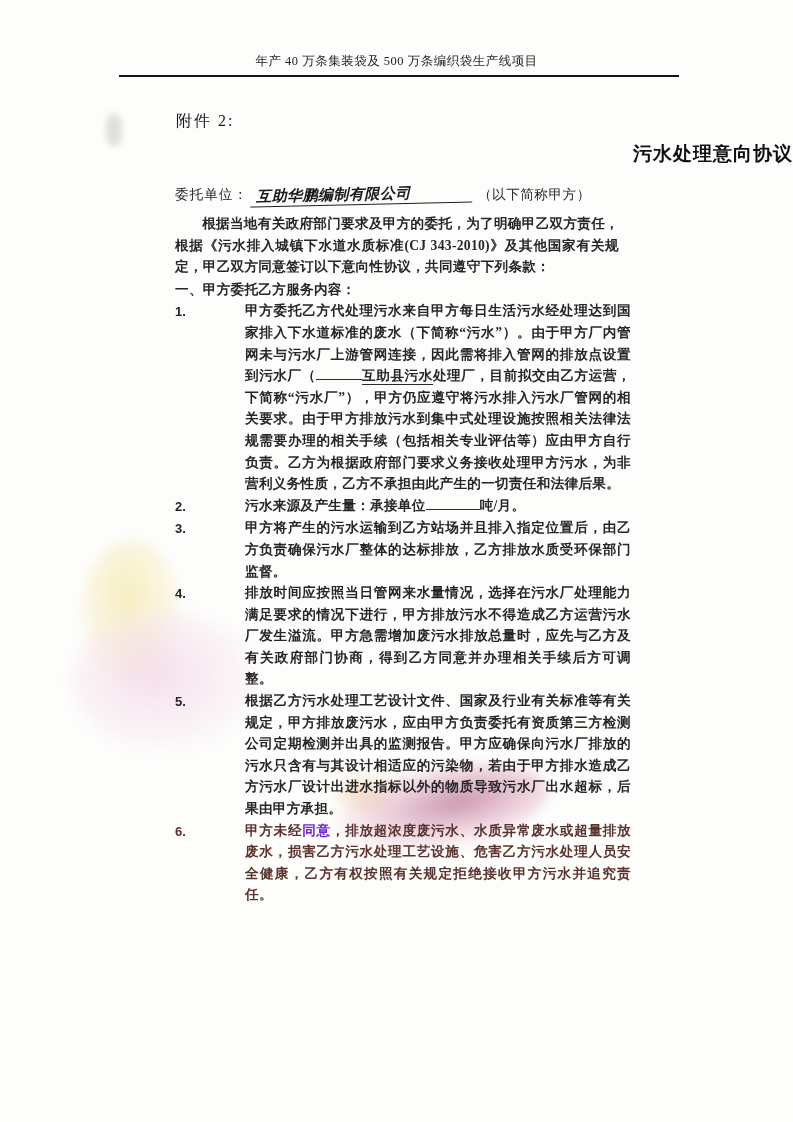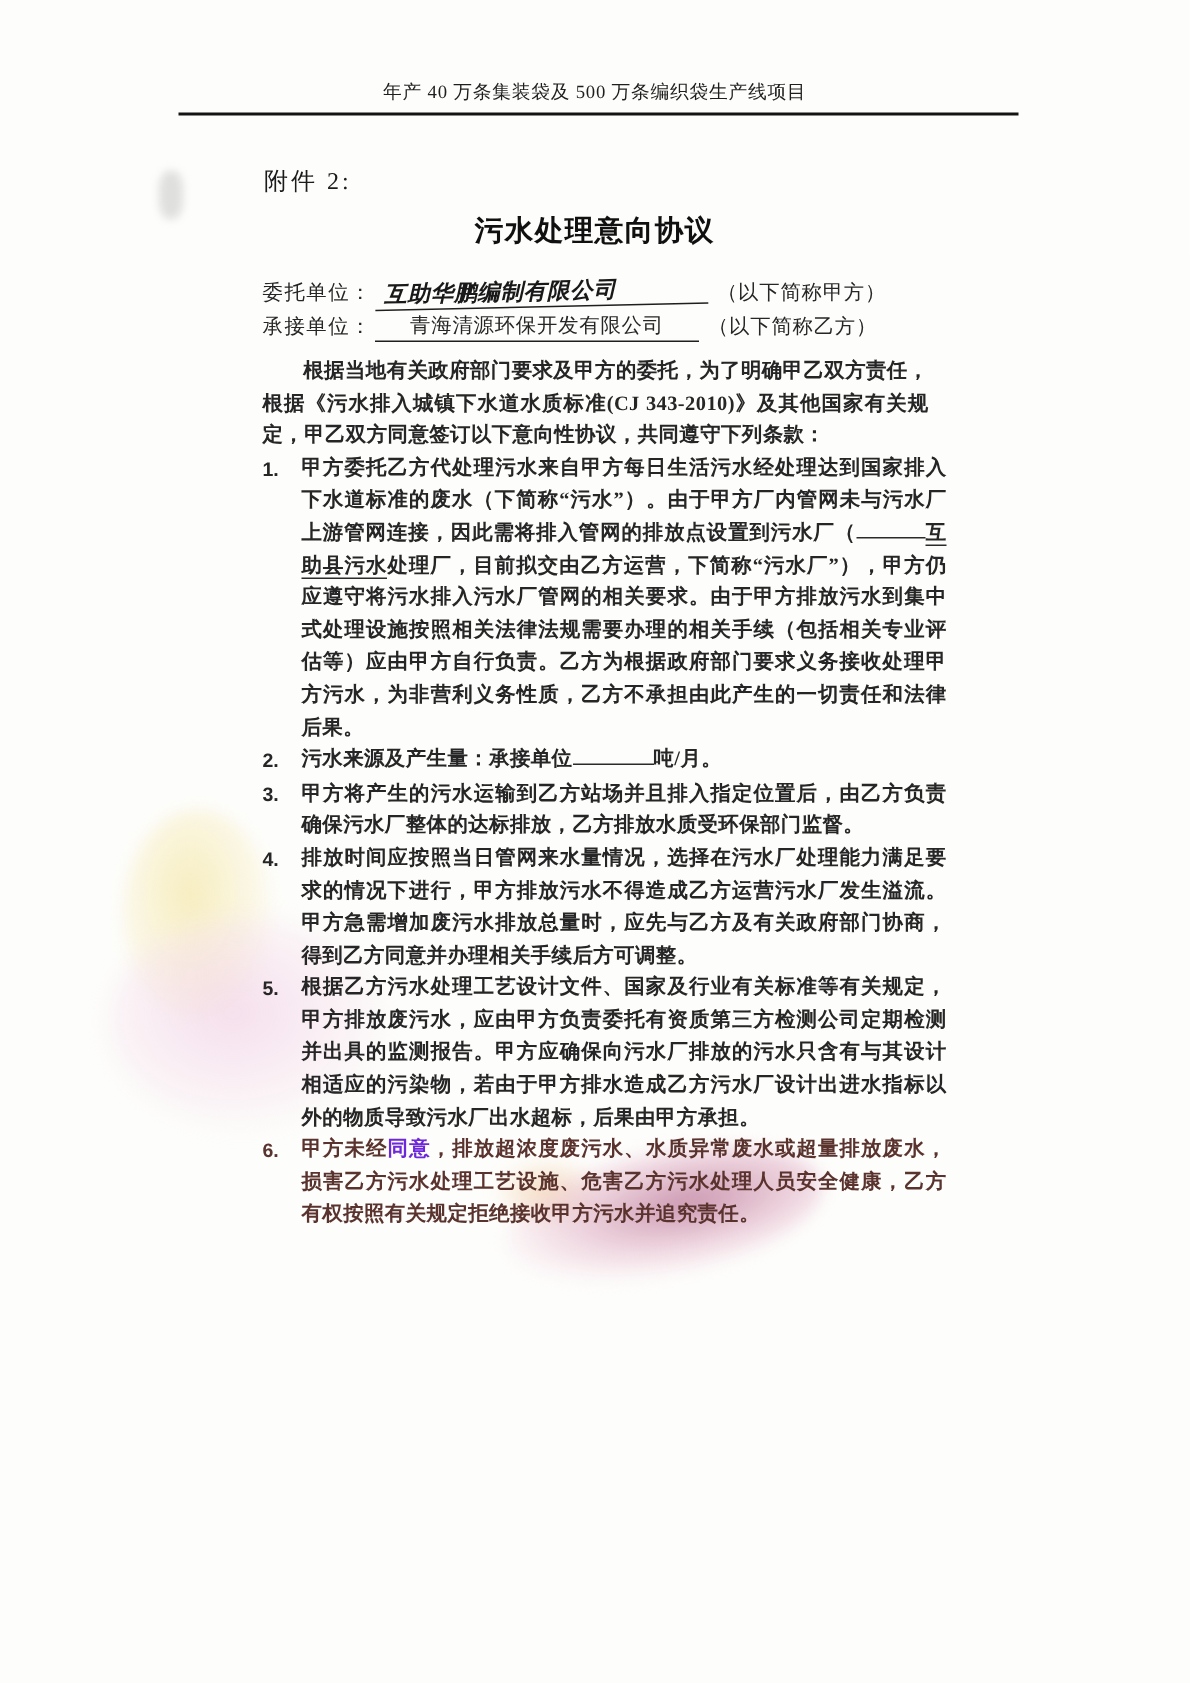--- a/index.html
+++ b/index.html
@@ -42,21 +42,21 @@
 
   
   .doc-header{
     position:absolute;top:53px;left:0;width:100%;
     text-align:center;font-size:12.5px;color:#1e1e1e;letter-spacing:.5px;
   }
   .header-rule{position:absolute;top:75px;left:119px;width:560px;height:2px;background:#141414;}
   .attachment{position:absolute;top:111px;left:176px;font-size:16px;color:#1b1b1b;letter-spacing:2px;text-align:right;}
   .title{
     position:absolute;top:141px;left:0;width:100%;margin:0;
-    text-align:center;font-size:19px;font-weight:bold;letter-spacing:1px;
+    text-align:right;font-size:19px;font-weight:bold;letter-spacing:1px;
     font-family:"Liberation Sans",sans-serif;color:#101010;
   }
 
   
   .content{
     position:absolute;top:183px;left:175px;width:456px;
     font-size:13.6px;color:#262626;
   }
   .party-row{height:23px;line-height:23px;white-space:nowrap;letter-spacing:.5px;}
   .party-label{letter-spacing:1px;}
@@ -74,21 +74,21 @@
   .preamble{
     margin:7px 12px 0 0;text-indent:2em;line-height:21.6px;
     text-align:justify;font-weight:600;letter-spacing:.3px;
   }
   .sec-heading{line-height:21.6px;font-weight:bold;letter-spacing:.3px;margin-top:1px;}
   .item{display:flex;line-height:21.6px;}
   .item .num{
     flex:0 0 26px;width:26px;font-weight:bold;font-size:13px;
     font-family:"Liberation Sans",sans-serif;padding-top:1px;
   }
-  .item .itext{flex:1;text-align:justify;font-weight:600;letter-spacing:.3px;}
+  .item .itext{flex:1;text-align:justify;font-weight:600;letter-spacing:.3px;margin-left:44px;}
   .blank{
     display:inline-block;height:13px;vertical-align:baseline;
     border-bottom:1.5px solid #2a2a2a;
   }
   .blank-1{width:46px;}
   .blank-2{width:54px;}
   .u{border-bottom:1.5px solid #2a2a2a;padding-bottom:1px;}
   .maroon{color:#5a332e;}
   .maroon .num{color:#5a332e;}
   .red-accent{color:#6d28d9;}
@@ -113,26 +113,24 @@
   <div class="header-rule"></div>
 
   <div class="attachment">附件 2:</div>
   <h1 class="title">污水处理意向协议</h1>
 
   <div class="content">
 
     <div class="party-row">
       <span class="party-label">委托单位：</span><span class="party-line handwritten">互助华鹏编制有限公司</span><span>（以下简称甲方）</span>
     </div>
-    <div class="party-row">
-      <span class="party-label">承接单位：</span><span class="party-line">青海清源环保开发有限公司</span><span>（以下简称乙方）</span>
-    </div>
 
     <p class="preamble">根据当地有关政府部门要求及甲方的委托，为了明确甲乙双方责任，根据《污水排入城镇下水道水质标准(CJ 343-2010)》及其他国家有关规定，甲乙双方同意签订以下意向性协议，共同遵守下列条款：</p>
 
+    <div class="sec-heading">一、甲方委托乙方服务内容：</div>
 
     <div class="item">
       <span class="num">1.</span>
       <div class="itext">
         <span>甲方委托乙方代处理污水来自甲方每日生活污水经处理达到国家排入下水道标准的废水（下简称“污水”）。由于甲方厂内管网未与污水厂上游管网连接，因此需将排入管网的排放点设置到污水厂（</span><span class="blank blank-1"></span><span class="u">互助县污水</span><span>处理厂，目前拟交由乙方运营，下简称“污水厂”），甲方仍应遵守将污水排入污水厂管网的相关要求。由于甲方排放污水到集中式处理设施按照相关法律法规需要办理的相关手续（包括相关专业评估等）应由甲方自行负责。乙方为根据政府部门要求义务接收处理甲方污水，为非营利义务性质，乙方不承担由此产生的一切责任和法律后果。</span>
       </div>
     </div>
 
     <div class="item">
       <span class="num">2.</span>

